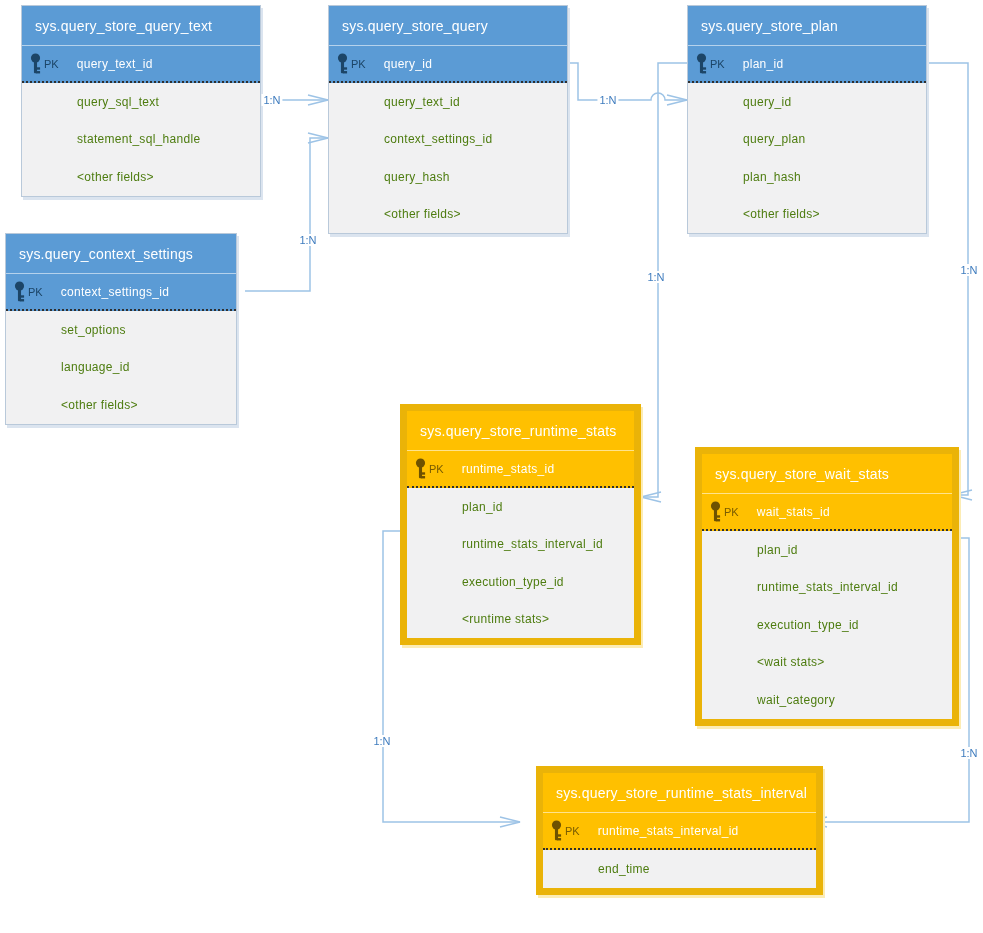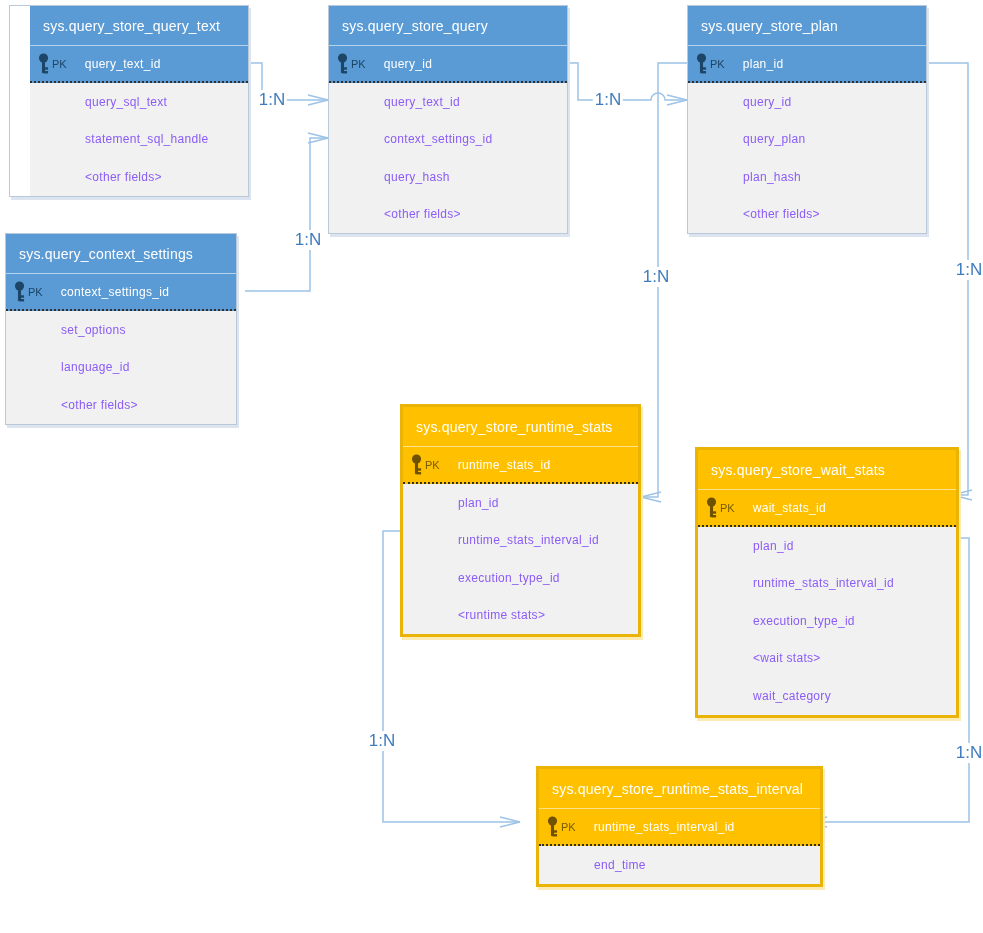--- a/index.html
+++ b/index.html
@@ -6,42 +6,42 @@
   html,body { margin:0; padding:0; background:#ffffff; }
   body { width:983px; height:933px; position:relative; overflow:hidden;
          font-family:"Liberation Sans", sans-serif; }
   .canvas { position:absolute; left:0; top:0; width:983px; height:933px; }
   svg.links { position:absolute; left:0; top:0; z-index:1; }
   path.link { fill:none; stroke:#9dc3e6; stroke-width:1.5; }
   path.arrow { fill:none; stroke:#9dc3e6; stroke-width:1.5; }
 
   .tbl { position:absolute; z-index:2; box-sizing:border-box; }
   .tbl.blue   { border:1px solid #b9c9da; box-shadow:2px 3px 0 #dbe4ef; }
-  .tbl.orange { border:3px solid #eab308; box-shadow:2px 3px 0 #fcecb4; }
+  .tbl.orange { border:7px solid #eab308; box-shadow:2px 3px 0 #fcecb4; }
 
   .hdr { height:39px; display:flex; align-items:center; padding-left:13px;
          color:#ffffff; font-size:14px; letter-spacing:.2px; box-sizing:border-box; }
   .blue .hdr, .blue .pkrow { background:#5b9bd5; }
   .orange .hdr, .orange .pkrow { background:#ffc000; }
 
   .pkrow { height:38px; display:flex; align-items:center; box-sizing:border-box;
            border-top:1px solid rgba(255,255,255,.55);
            border-bottom:2px dotted #2f2f2f; padding-left:8px; }
   .pkrow .key { flex:0 0 auto; display:block; }
   .pk-badge { font-size:11px; margin-left:3px; }
   .blue .pk-badge { color:#1c4567; }
   .orange .pk-badge { color:#7a5c00; }
   .pkname { color:#ffffff; font-size:12px; letter-spacing:.3px; margin-left:18px; }
 
   .tbody { background:#f1f1f2; }
   .frow { height:37.5px; display:flex; align-items:center; padding-left:55px;
-          font-size:12px; letter-spacing:.3px; color:#8b5cf6; box-sizing:border-box; }
+          font-size:12px; letter-spacing:.3px; color:#4d7c0f; box-sizing:border-box; }
 
   .rel-label { position:absolute; z-index:3; transform:translate(-50%,-50%);
-               background:#ffffff; color:#3f7cbe; font-size:17px;
+               background:#ffffff; color:#3f7cbe; font-size:11px;
                padding:0 2px; white-space:nowrap; }
 </style>
 </head>
 <body>
 
 <div class="canvas">
   <svg class="links" width="983" height="933">
       <path class="link" d="M245,63 L262,63 L262,100 L328,100"></path>
       <path class="arrow" d="M308,95 L328,100 L308,105"></path>
       <path class="link" d="M245,291 L310,291 L310,138 L328,138"></path>
@@ -50,21 +50,21 @@
       <path class="arrow" d="M667,95 L687,100 L667,105"></path>
       <path class="link" d="M687,63 L658,63 L658,497 L641,497"></path>
       <path class="arrow" d="M661,492 L641,497 L661,502"></path>
       <path class="link" d="M927,63 L968,63 L968,495 L952,495"></path>
       <path class="arrow" d="M972,490 L952,495 L972,500"></path>
       <path class="link" d="M400,531 L383,531 L383,822 L520,822"></path>
       <path class="arrow" d="M500,817 L520,822 L500,827"></path>
       <path class="link" d="M952,538 L969,538 L969,822 L807,822"></path>
       <path class="arrow" d="M827,817 L807,822 L827,827"></path>
     </svg>
-<div class="tbl blue" style="left: 9px; top: 5px; width: 240px; padding-left: 20px;">
+<div class="tbl blue" style="left: 21px; top: 5px; width: 240px;">
       <div class="hdr">sys.query_store_query_text</div>
       <div class="pkrow">
         <svg viewBox="0 0 12 24" width="11" height="22" class="key">
           <circle cx="6" cy="5.5" r="5" fill="#1c4567"></circle>
           <rect x="4.3" y="9" width="3.4" height="13" rx="1" fill="#1c4567"></rect>
           <rect x="6.5" y="15.6" width="4.5" height="2.6" fill="#1c4567"></rect>
           <rect x="6.5" y="19.7" width="4.5" height="2.6" fill="#1c4567"></rect>
         </svg>
         <span class="pk-badge">PK</span>
         <span class="pkname">query_text_id</span>

